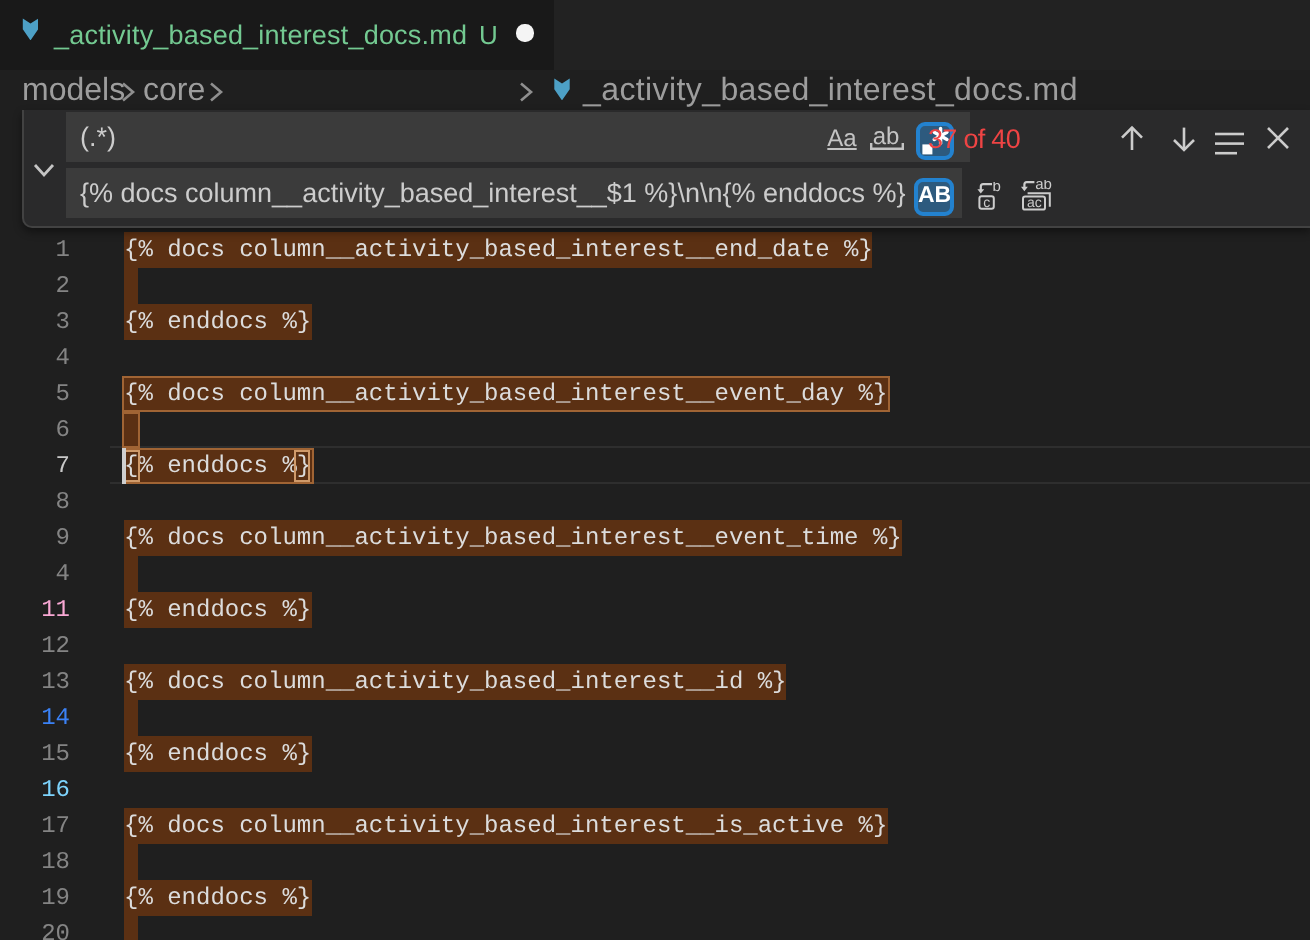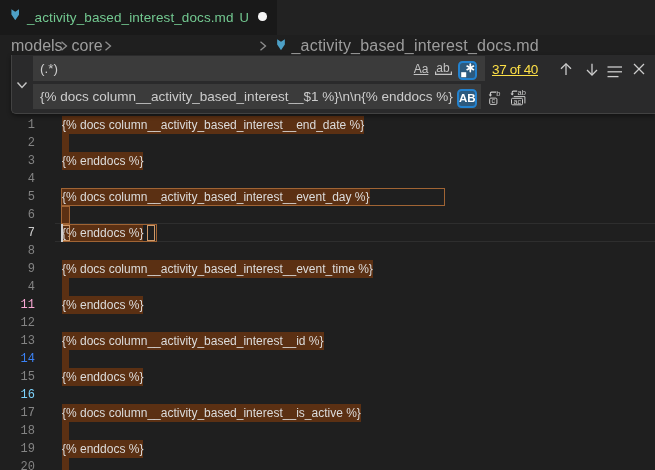--- a/index.html
+++ b/index.html
@@ -12,21 +12,21 @@
   #tablabel{left:27px;top:0;height:35px;line-height:35px;color:#73c991;font-size:13.5px;letter-spacing:0.1px;}
   #tabU{left:239.5px;top:0;height:35px;line-height:35px;color:#73c991;font-size:13px;}
   #tabdot{left:258px;top:12px;width:8.5px;height:8.5px;border-radius:50%;background:#f4f4f4;}
   
   #crumbs{left:0;top:35px;width:655px;height:22px;background:#1f1f1f;color:#9d9d9d;font-size:16px;}
   #crumbs span.c{position:absolute;top:0;height:22px;line-height:22px;white-space:pre;}
   
   #editor{left:0;top:0;width:655px;height:470px;}
   .ln{position:absolute;left:0;width:35px;text-align:right;color:#848484;
       font-family:"Liberation Mono",monospace;font-size:12px;line-height:18px;height:18px;}
-  .code{position:absolute;left:62px;font-family:Liberation Sans, sans-serif;font-size:12px;
+  .code{position:absolute;left:62px;font-family:Liberation Mono, monospace;font-size:12px;
         line-height:18px;height:18px;color:#dcdcdc;white-space:pre;}
   .hl{background:#5b3013;display:inline-block;height:18px;}
   .strip{position:absolute;left:62px;width:7.2px;height:18px;background:#5b3013;}
   
   #findw{left:11px;top:55px;width:644px;height:59px;background:#2a2a2b;
          border-left:1px solid #424242;border-bottom:1px solid #424242;
          box-shadow:0 2px 4px rgba(0,0,0,0.42);box-sizing:border-box;border-bottom-left-radius:5px;}
   .finput{position:absolute;background:#3b3b3b;color:#cccccc;font-size:13.5px;line-height:25px;height:25px;white-space:pre;}
   .obtn{position:absolute;width:19.5px;height:19px;box-sizing:border-box;border-radius:4.5px;
         background:#2d5a7e;border:2px solid #2382cf;color:#f0f0f0;text-align:center;}
@@ -127,21 +127,21 @@
   <div class="obtn" style="left:457.5px;top:60.5px;">
     <svg width="15.5" height="15" viewBox="0 0 15.5 15" style="position:absolute;left:0;top:0">
       <rect x="1.2" y="9.2" width="5" height="5" fill="#ffffff"></rect>
       <g stroke="#ffffff" stroke-width="1.7" stroke-linecap="round">
         <line x1="10.3" y1="1.2" x2="10.3" y2="8.6"></line>
         <line x1="7.1" y1="3.1" x2="13.5" y2="6.7"></line>
         <line x1="13.5" y1="3.1" x2="7.1" y2="6.7"></line>
       </g>
     </svg>
   </div>
-  <div class="abs" style="left:492px;top:57px;height:25px;line-height:25px;color:#fde047;font-size:13.5px;letter-spacing:-0.35px;text-decoration:underline;">37 of 40</div>
+  <div class="abs" style="left:464px;top:57px;height:25px;line-height:25px;color:#ef4444;font-size:13.5px;letter-spacing:-0.35px;">37 of 40</div>
 
   <svg class="icon" style="left:559px;top:62px" width="14" height="15" viewBox="0 0 14 15">
     <g stroke="#cccccc" stroke-width="1.3" fill="none">
       <line x1="7" y1="1.8" x2="7" y2="13"></line>
       <polyline points="2,6.8 7,1.8 12,6.8"></polyline>
     </g>
   </svg>
 
   <svg class="icon" style="left:585px;top:62px" width="14" height="15" viewBox="0 0 14 15">
     <g stroke="#cccccc" stroke-width="1.3" fill="none">

